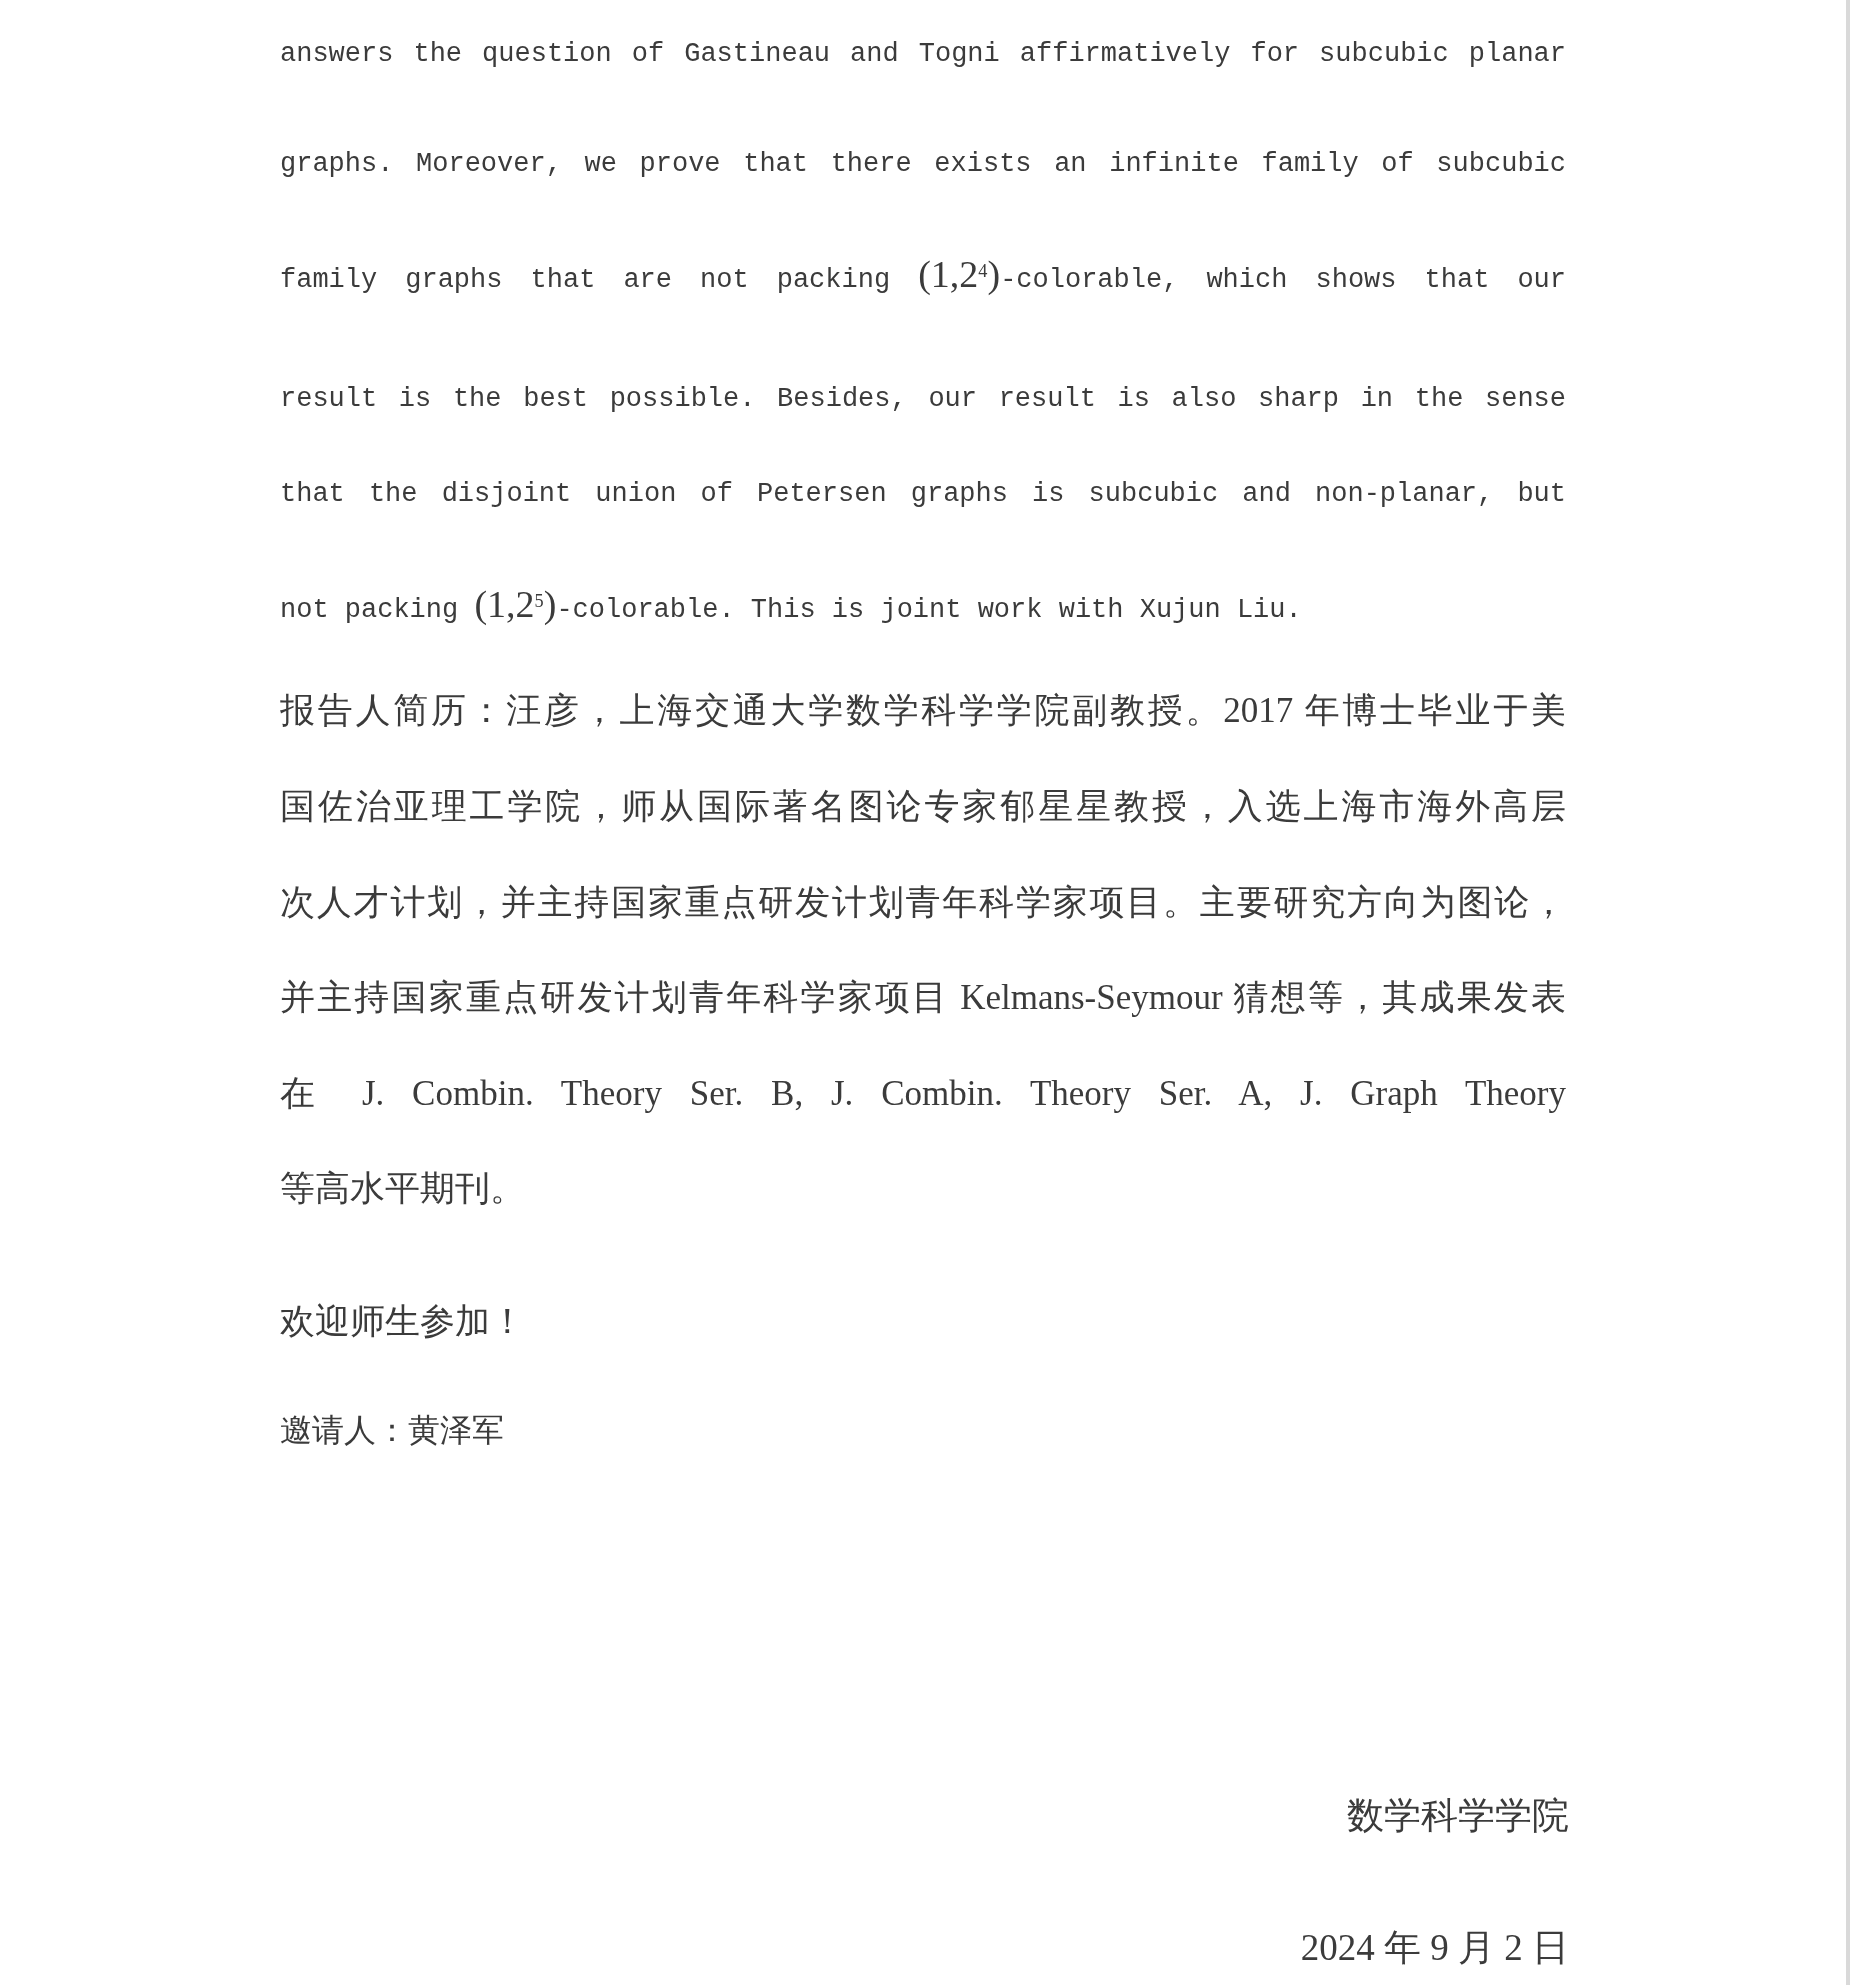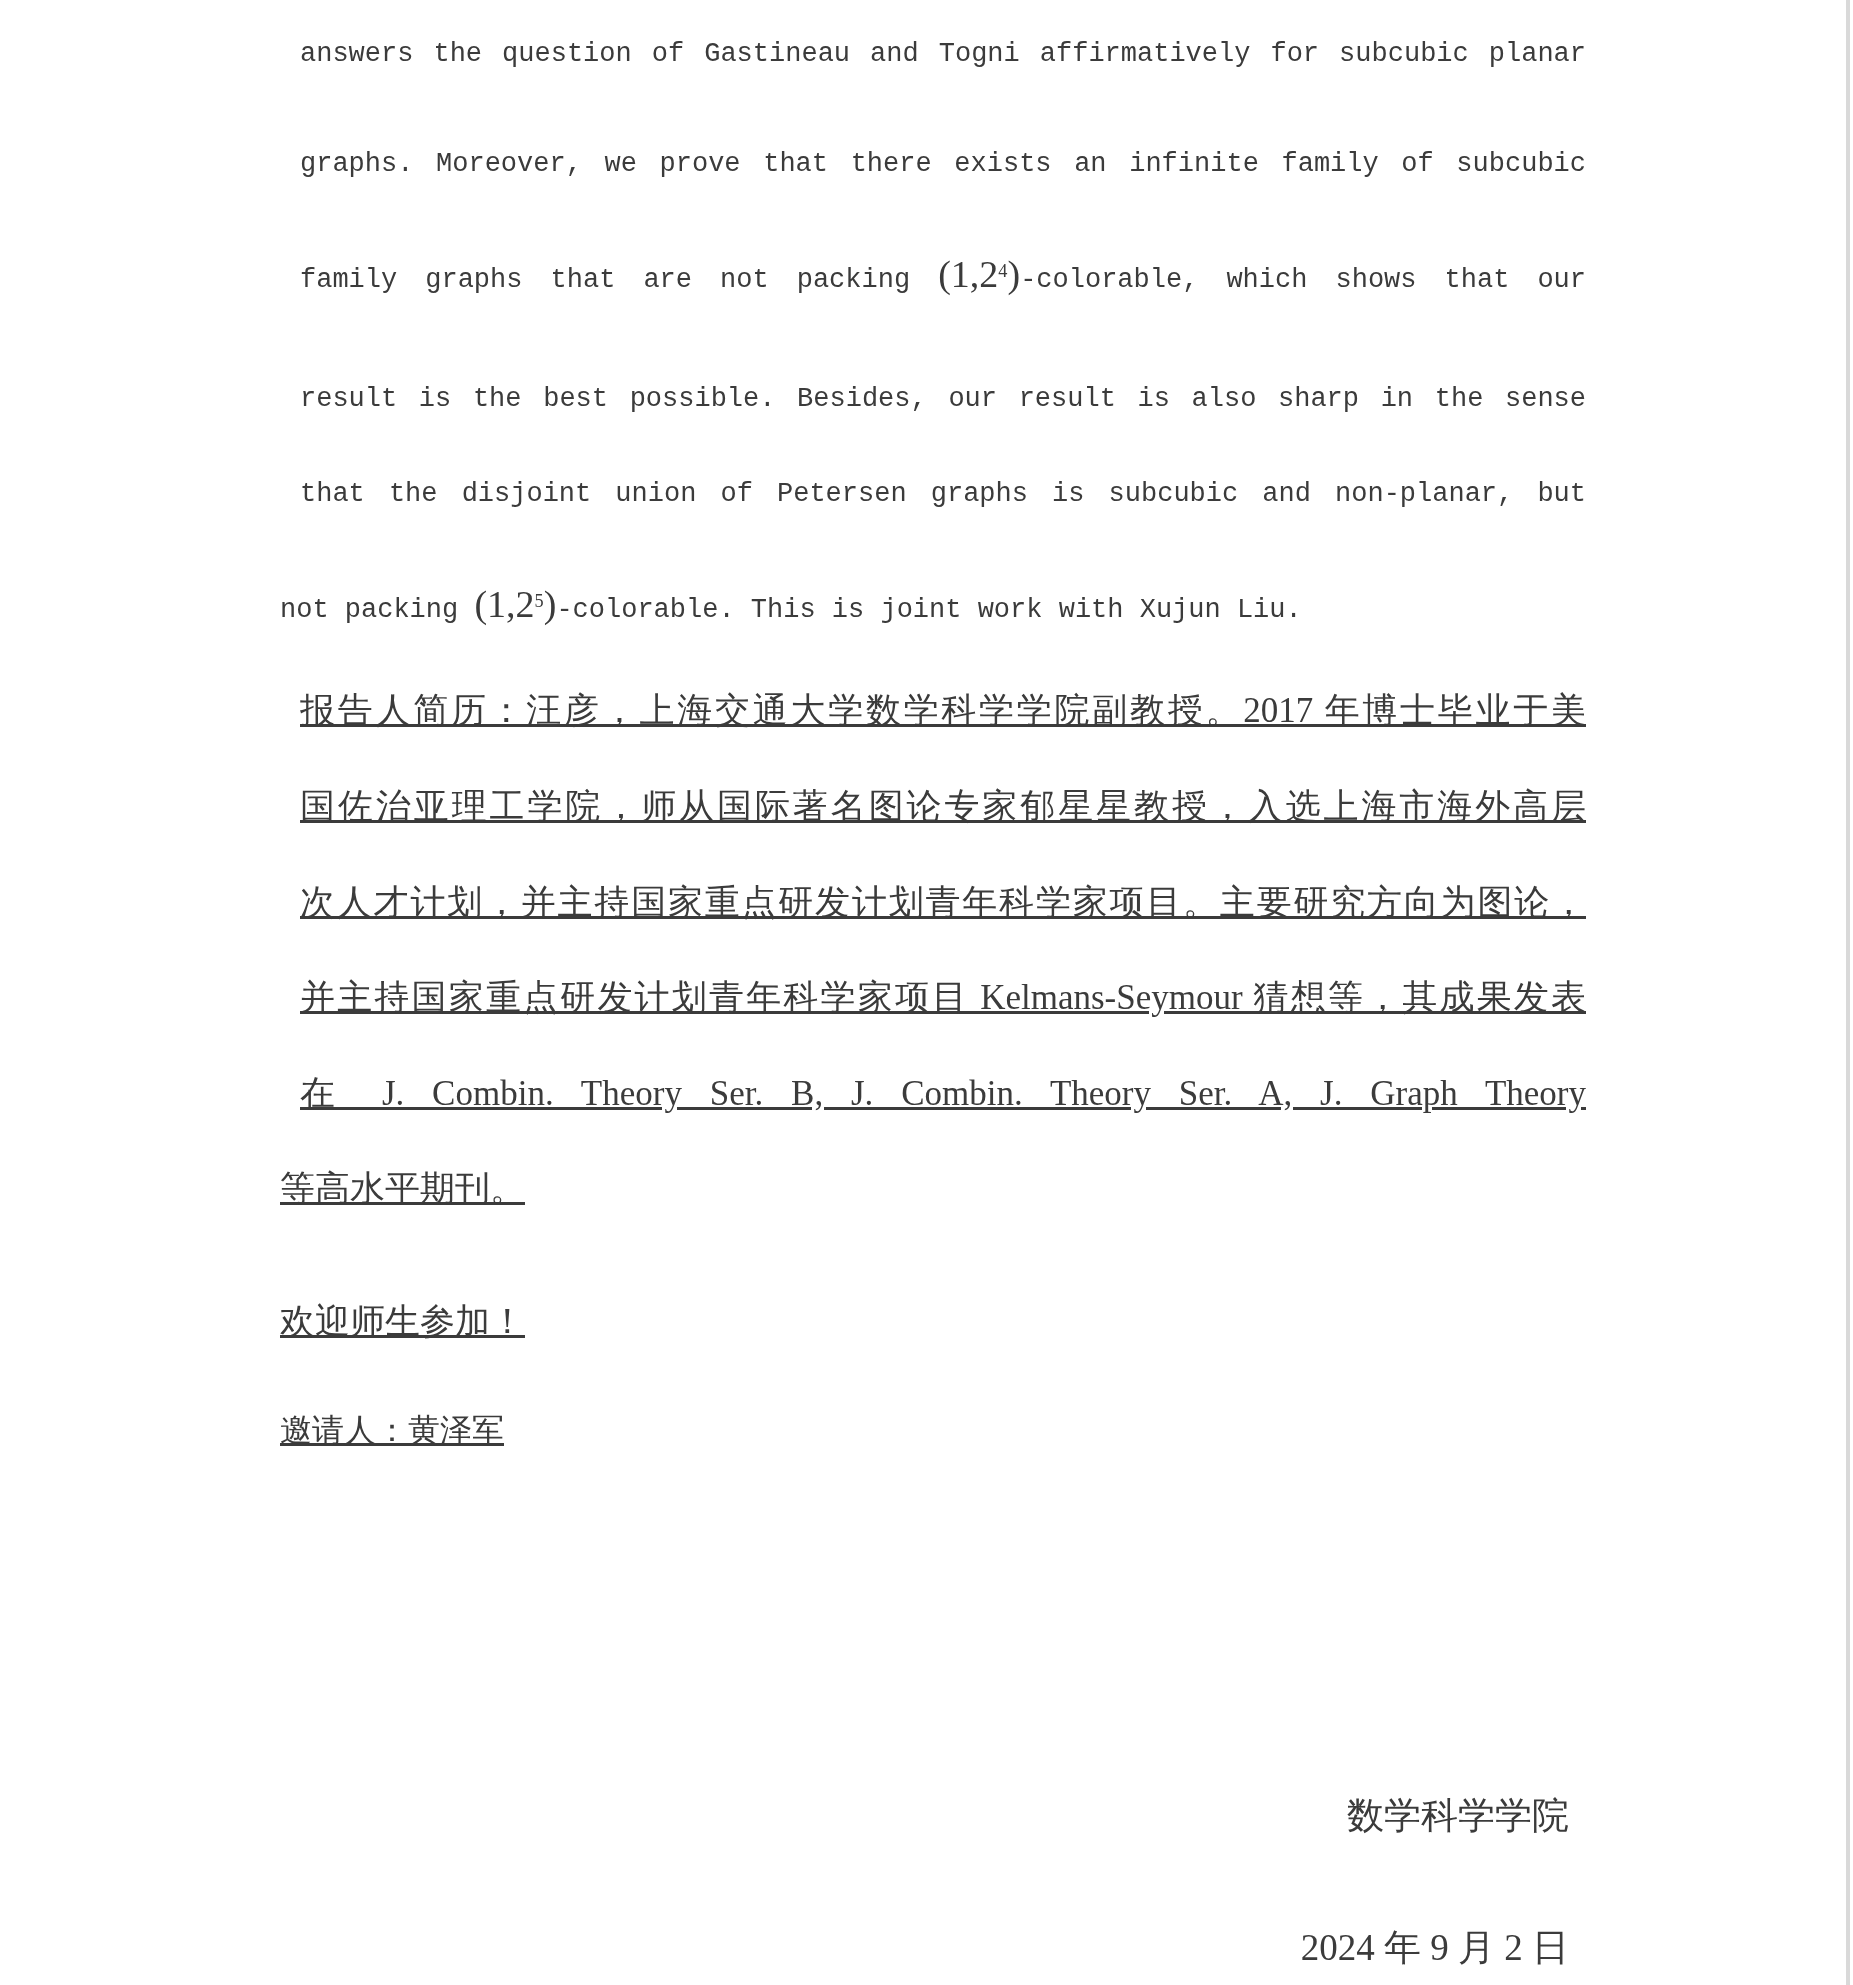--- a/index.html
+++ b/index.html
@@ -31,21 +31,20 @@
     height: 39px;
     line-height: 39px;
     font-family: "Liberation Mono", monospace;
     font-size: 27px;
     color: #3b3b3b;
     white-space: normal;
   }
   .just {
     text-align: justify;
     text-align-last: justify;
-    margin-left: 20px;
   }
   .serif-seg {
     font-family: "Liberation Serif", serif;
     font-size: 38px;
   }
   .sup-seg {
     font-family: "Liberation Serif", serif;
     font-size: 18.3px;
     vertical-align: super;
     line-height: 0;
@@ -53,21 +52,20 @@
   
   .cn-line {
     position: absolute;
     left: 280px;
     width: 1286px;
     height: 44px;
     line-height: 44px;
     font-family: "Liberation Serif", serif;
     font-size: 35px;
     color: #3b3b3b;
-    text-decoration: underline;
   }
   .cn-small {
     font-size: 32px;
   }
   .sig-line {
     position: absolute;
     right: 285px;
     text-align: right;
     font-family: "Liberation Serif", serif;
     font-size: 37px;

